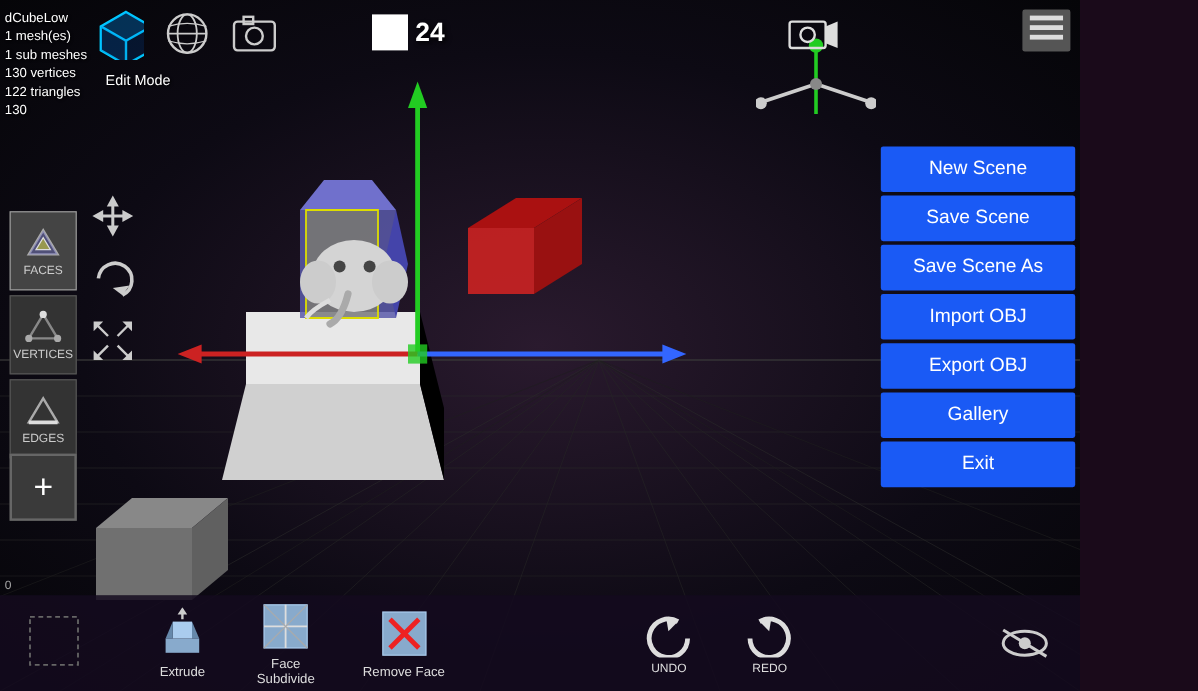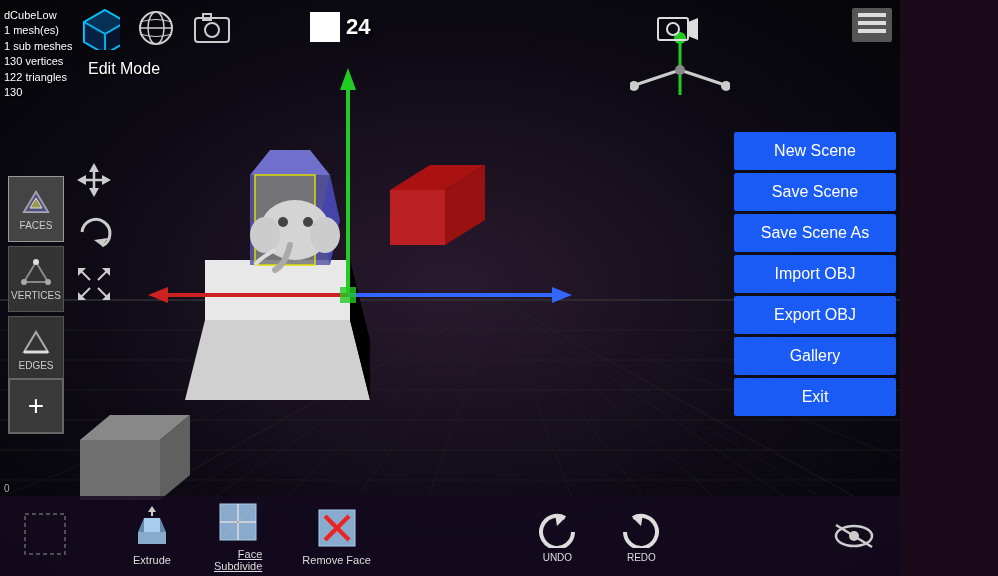--- a/index.html
+++ b/index.html
@@ -180,21 +180,21 @@
       top: 30px;
       right: 170px;
       width: 100px;
       height: 80px;
       z-index: 10;
     }
 
     
     #right-menu {
       position: absolute;
-      top: 128px;
+      top: 118px;
       right: 0;
       width: 170px;
       background: transparent;
       display: flex;
       flex-direction: column;
       gap: 3px;
       z-index: 20;
       padding: 4px;
     }
 
@@ -279,21 +279,21 @@
       width: 100%; height: 100%;
       z-index: 4;
     }
 
     
     #edit-mode-label {
       position: absolute;
       top: 60px;
       left: 88px;
       color: white;
-      font-size: 16px;
+      font-size: 12px;
       z-index: 10;
       text-shadow: 1px 1px 2px #000;
     }
   </style>
 </head>
 <body>
 
 <div id="viewport">
 
   <svg class="grid-canvas">
@@ -561,21 +561,21 @@
       <div class="bottom-tool-icon">
         <svg width="44" height="44">
           <rect x="4" y="4" width="36" height="36" fill="#88aacc" stroke="#aaccee" stroke-width="1"></rect>
           <line x1="22" y1="4" x2="22" y2="40" stroke="#ddd" stroke-width="1.5"></line>
           <line x1="4" y1="22" x2="40" y2="22" stroke="#ddd" stroke-width="1.5"></line>
 
           <line x1="4" y1="4" x2="40" y2="40" stroke="#aaa" stroke-width="1"></line>
           <line x1="40" y1="4" x2="4" y2="40" stroke="#aaa" stroke-width="1"></line>
         </svg>
       </div>
-      <span style="text-align:right;white-space:pre-line;text-decoration:underline;">Face
+      <span style="text-align:center;white-space:pre-line;">Face
 Subdivide</span>
     </div>
 
     <div class="bottom-tool">
       <div class="bottom-tool-icon">
         <svg width="44" height="44">
           <rect x="4" y="4" width="36" height="36" fill="#88aacc" stroke="#aaccee" stroke-width="1"></rect>
 
           <line x1="10" y1="10" x2="34" y2="34" stroke="#ee2222" stroke-width="4"></line>
           <line x1="34" y1="10" x2="10" y2="34" stroke="#ee2222" stroke-width="4"></line>

